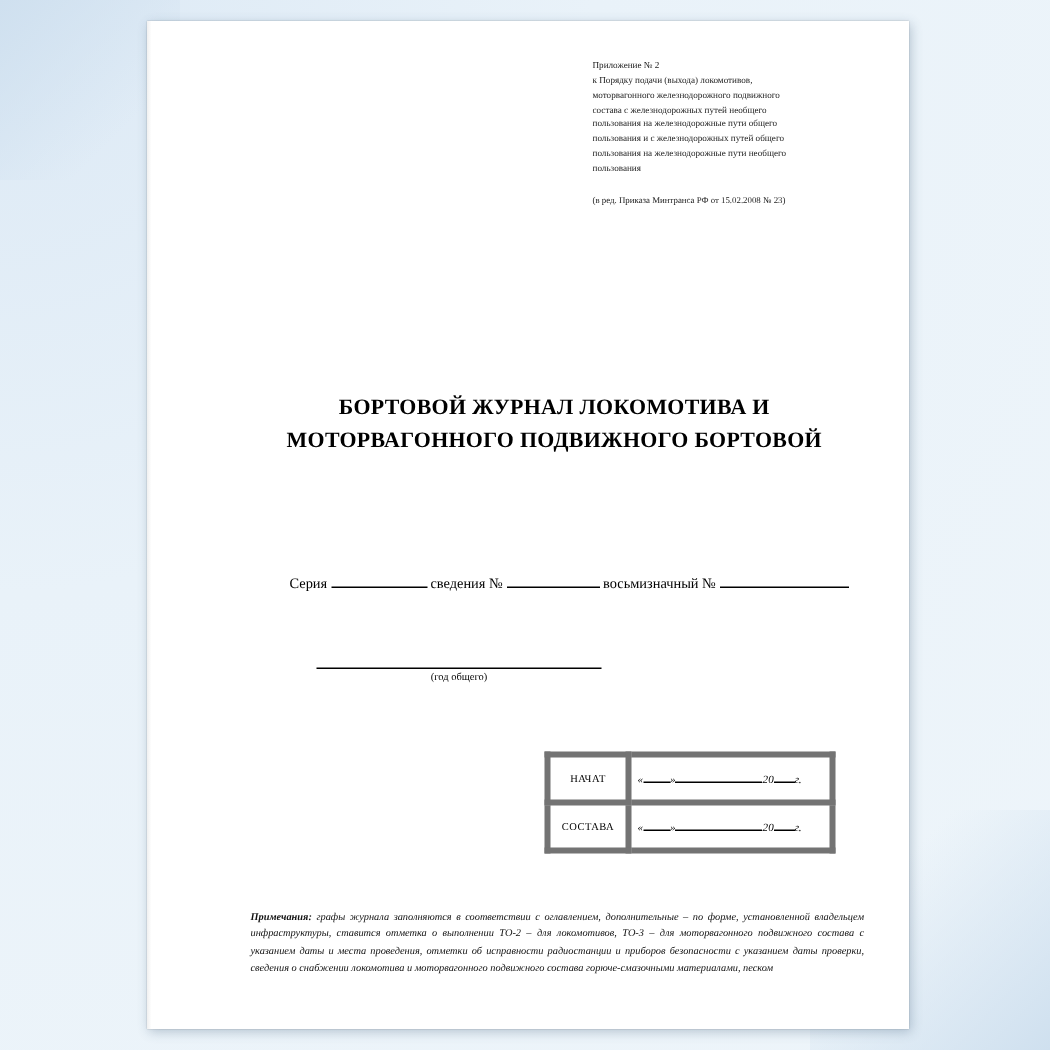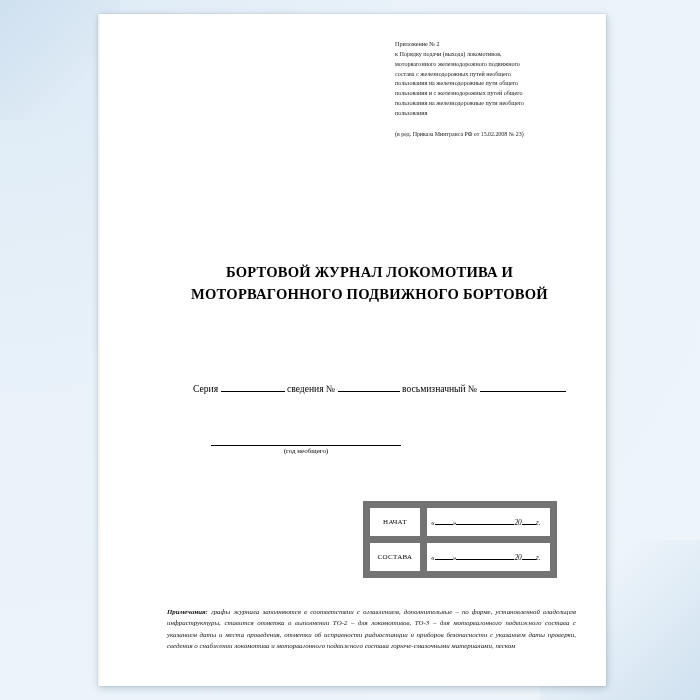--- a/index.html
+++ b/index.html
@@ -138,21 +138,21 @@
   
   #dates-table {
     position: absolute;
     left: 230px;
     top: 487px;
     width: 194px;
     border-collapse: collapse;
     font-size: 7.6px;
   }
   #dates-table td {
-    border: 7px solid #737373;
+    border: 4px solid #737373;
     height: 28px;
     padding: 0 4px;
     vertical-align: middle;
     color: #000;
   }
   #dates-table td.lbl {
     width: 42px;
     text-align: center;
     font-size: 7px;
     letter-spacing: 0.3px;
@@ -215,21 +215,21 @@
       <span>Серия</span>
       <span class="blank b1"></span>
       <span>сведения №</span>
       <span class="blank b2"></span>
       <span>восьмизначный №</span>
       <span class="blank b3"></span>
     </div>
 
     <div id="year-wrap">
       <div id="year-rule"></div>
-      <div id="year-label">(год необщего)</div>
+      <div id="year-label">(год общего)</div>
     </div>
 
     <table id="dates-table">
       <tbody>
         <tr>
           <td class="lbl">НАЧАТ</td>
           <td class="val">
             <span>«</span><span class="ul-s"></span><span>»</span><span class="ul-m"></span><span>20</span><span class="ul-t"></span><span>г.</span>
           </td>
         </tr>

